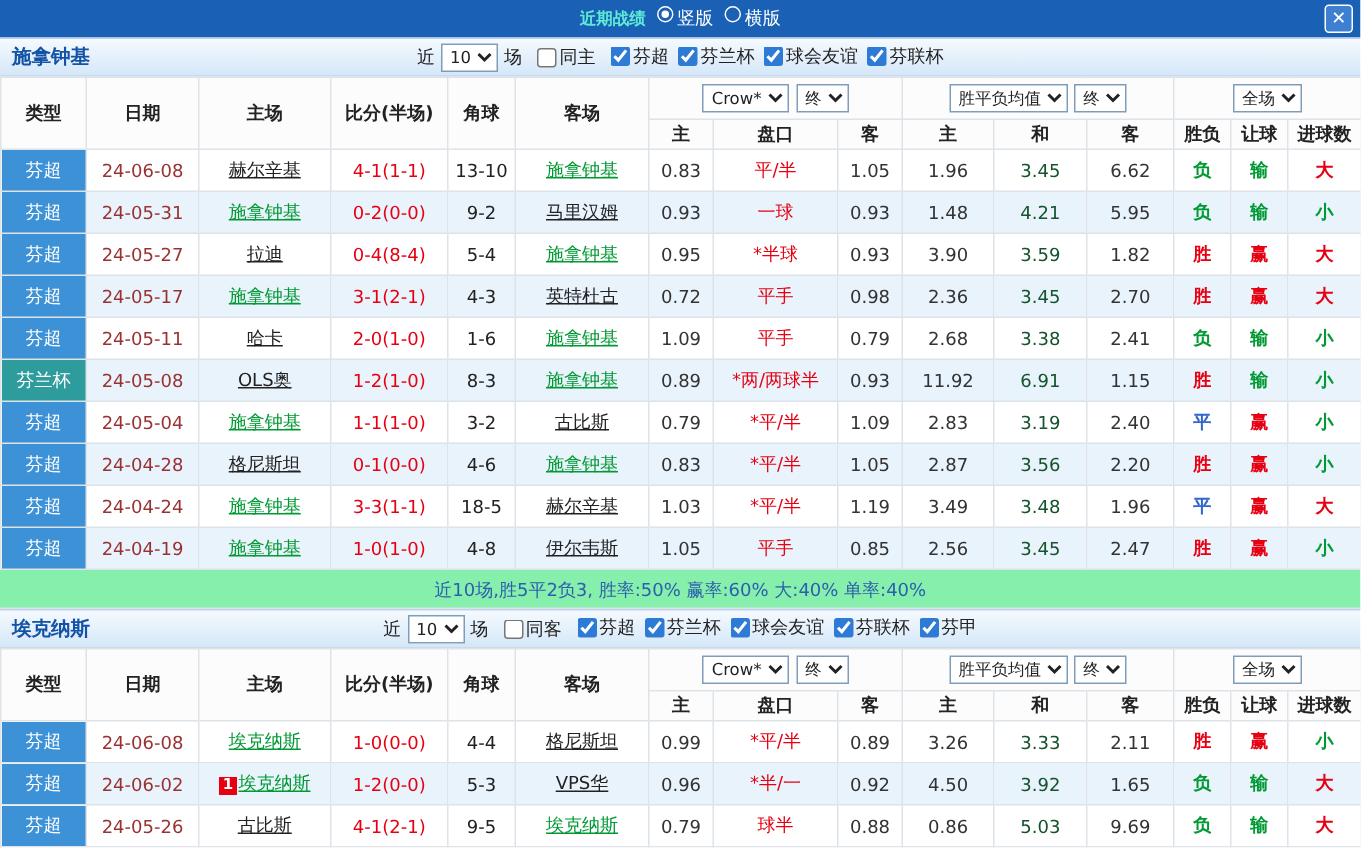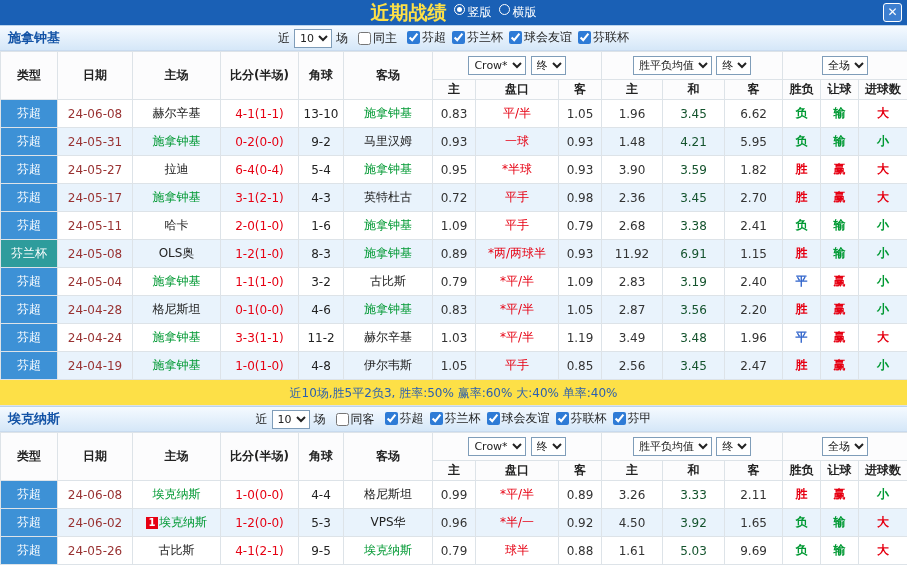--- a/index.html
+++ b/index.html
@@ -8,21 +8,21 @@
     width:907px; height:565px; overflow:hidden;
     font-family:"DejaVu Sans","Liberation Sans",sans-serif;
     font-size:12px; background:#fff; color:#222;
   }
   
   .titlebar{
     height:25px; background:#1A60B5; display:flex; align-items:center;
     position:relative; color:#fff;
   }
   .title-group{ margin:0 auto; display:flex; align-items:center; gap:7px; }
-  .win-title{ color:#fde047; font-weight:bold; font-size:19px; }
+  .win-title{ color:#5eead4; font-weight:bold; font-size:11px; }
   .radio-wrap{ display:inline-flex; gap:3px; cursor:pointer; }
   .radio{ width:11px; height:11px; border:1px solid #fff; border-radius:50%;
           display:inline-block; position:relative; background:transparent; }
   .radio.checked::after{ content:""; position:absolute; inset:2px; background:#fff; border-radius:50%; }
   .close-btn{
     position:absolute; right:5px; top:3px; width:19px; height:19px;
     background:#3D7FD0; border:1px solid #fff; border-radius:3px;
     color:#fff; text-align:center; line-height:16px; font-size:12px;
     font-weight:bold; cursor:pointer;
   }
@@ -47,36 +47,36 @@
     overflow:hidden; white-space:nowrap;
   }
   thead th{ background:#FCFCFD; font-weight:bold; color:#222; }
   tr.h1 th{ height:28px; }
   tr.h2 th{ height:20px; font-weight:bold; }
   tbody td{ height:28px; }
   tr.alt{ background:#E9F3FC; }
   td.league{ color:#fff; }
   td.date{ color:#993333; }
   td.score{ color:#E60012; }
-  td.team{ color:#222; }
+  td.team{ color:#222;text-decoration:underline; }
   td.team.green{ color:#009933; }
   td.hcap{ color:#E60012; }
   td.odds{ color:#333; }
   td.odds.blue{ color:#14532d; }
   td.res{ font-weight:bold; }
   .c-red{ color:#E60012; }
   .c-green{ color:#009933; }
   .c-blue{ color:#3366CC; }
   .badge{
     display:inline-block; background:#E60012; color:#fff; font-size:10px;
     width:12px; height:12px; line-height:12px; margin-right:1px; font-weight:bold;
   }
   .summary{
     height:26px; line-height:26px; text-align:center;
-    color:#2B5FAF; border-bottom:1px solid #DDE3E8; background:#fde047;
+    color:#2B5FAF; border-bottom:1px solid #DDE3E8; background:#86efac;
   }
 </style>
 </head>
 <body>
 
 <div class="titlebar">
   <div class="title-group">
     <span class="win-title">近期战绩</span>
     <span class="radio-wrap">
       <span class="radio checked"></span>
@@ -198,21 +198,21 @@
           <td class="odds blue">4.21</td>
           <td class="odds">5.95</td>
           <td class="res c-green">负</td>
           <td class="res c-green">输</td>
           <td class="res c-green">小</td>
         </tr>
         <tr>
           <td class="league" style="background: rgb(61, 145, 214);">芬超</td>
           <td class="date">24-05-27</td>
           <td class="team">拉迪</td>
-          <td class="score">6-4(0-4)</td>
+          <td class="score">0-4(8-4)</td>
           <td class="corner">5-4</td>
           <td class="team green">施拿钟基</td>
           <td class="odds">0.95</td>
           <td class="hcap">*半球</td>
           <td class="odds">0.93</td>
           <td class="odds">3.90</td>
           <td class="odds blue">3.59</td>
           <td class="odds">1.82</td>
           <td class="res c-red">胜</td>
           <td class="res c-red">赢</td>
@@ -301,21 +301,21 @@
           <td class="odds">2.20</td>
           <td class="res c-red">胜</td>
           <td class="res c-red">赢</td>
           <td class="res c-green">小</td>
         </tr>
         <tr>
           <td class="league" style="background: rgb(61, 145, 214);">芬超</td>
           <td class="date">24-04-24</td>
           <td class="team green">施拿钟基</td>
           <td class="score">3-3(1-1)</td>
-          <td class="corner">11-2</td>
+          <td class="corner">18-5</td>
           <td class="team">赫尔辛基</td>
           <td class="odds">1.03</td>
           <td class="hcap">*平/半</td>
           <td class="odds">1.19</td>
           <td class="odds">3.49</td>
           <td class="odds blue">3.48</td>
           <td class="odds">1.96</td>
           <td class="res c-blue">平</td>
           <td class="res c-red">赢</td>
           <td class="res c-red">大</td>
@@ -459,21 +459,21 @@
         <tr>
           <td class="league" style="background: rgb(61, 145, 214);">芬超</td>
           <td class="date">24-05-26</td>
           <td class="team">古比斯</td>
           <td class="score">4-1(2-1)</td>
           <td class="corner">9-5</td>
           <td class="team green">埃克纳斯</td>
           <td class="odds">0.79</td>
           <td class="hcap">球半</td>
           <td class="odds">0.88</td>
-          <td class="odds">1.61</td>
+          <td class="odds">0.86</td>
           <td class="odds blue">5.03</td>
           <td class="odds">9.69</td>
           <td class="res c-green">负</td>
           <td class="res c-green">输</td>
           <td class="res c-red">大</td>
         </tr>
         <tr class="alt">
           <td class="league" style="background: rgb(61, 145, 214);">芬超</td>
           <td class="date">24-05-19</td>
           <td class="team green">埃克纳斯</td>

